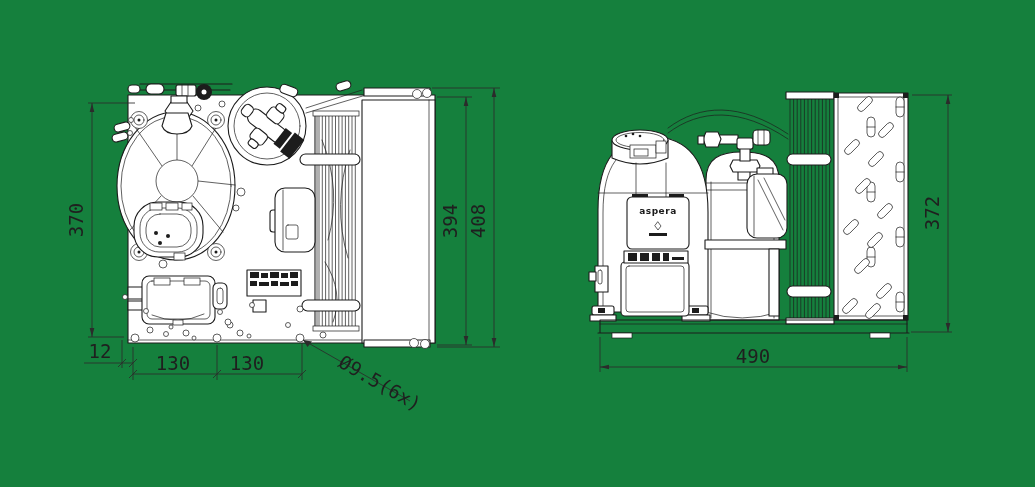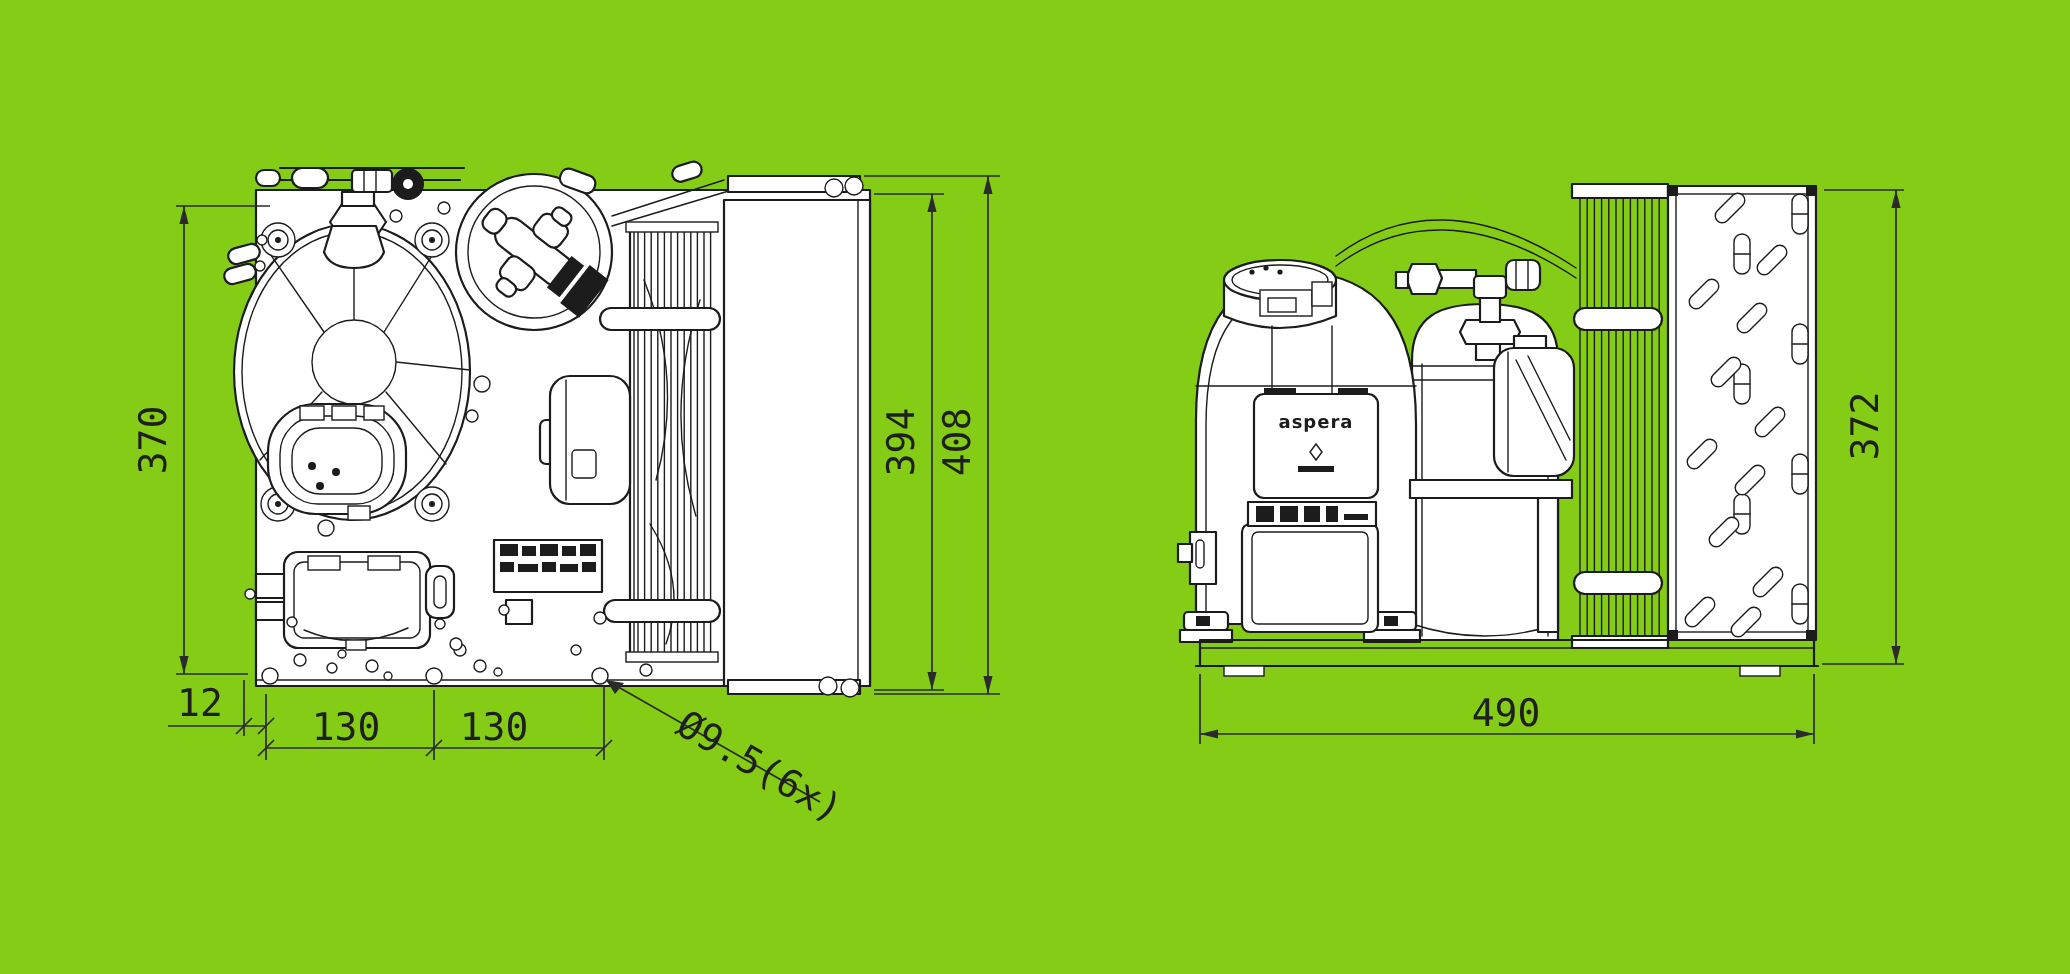--- a/index.html
+++ b/index.html
@@ -1,16 +1,16 @@
 <!DOCTYPE html>
 <html><head>
 <meta charset="utf-8">
 <style>
   html,body{margin:0;padding:0;background:#f4f4f4;}
-  .stage{width:1035px;height:487px;background:#84cc16;position:relative;overflow:hidden;
+  .stage{width:1035px;height:487px;background:#15803d;position:relative;overflow:hidden;
          font-family:"DejaVu Sans",sans-serif;}
   svg{display:block;}
   .ln{fill:none;stroke:#1c1c1c;stroke-width:1.1;stroke-linecap:round;stroke-linejoin:round;}
   .thin{fill:none;stroke:#1c1c1c;stroke-width:0.7;stroke-linecap:round;}
   .wfill{fill:#ffffff;stroke:#1c1c1c;stroke-width:1.1;stroke-linejoin:round;}
   .wthin{fill:#ffffff;stroke:#1c1c1c;stroke-width:0.7;}
   .dark{fill:#1c1c1c;stroke:none;}
   .dim{fill:none;stroke:#2b2b2b;stroke-width:0.85;}
   .arr{fill:#2b2b2b;stroke:none;}
   .dimtxt{font-family:"DejaVu Sans Mono","Liberation Mono",monospace;font-size:19px;fill:#1f1f1f;}

